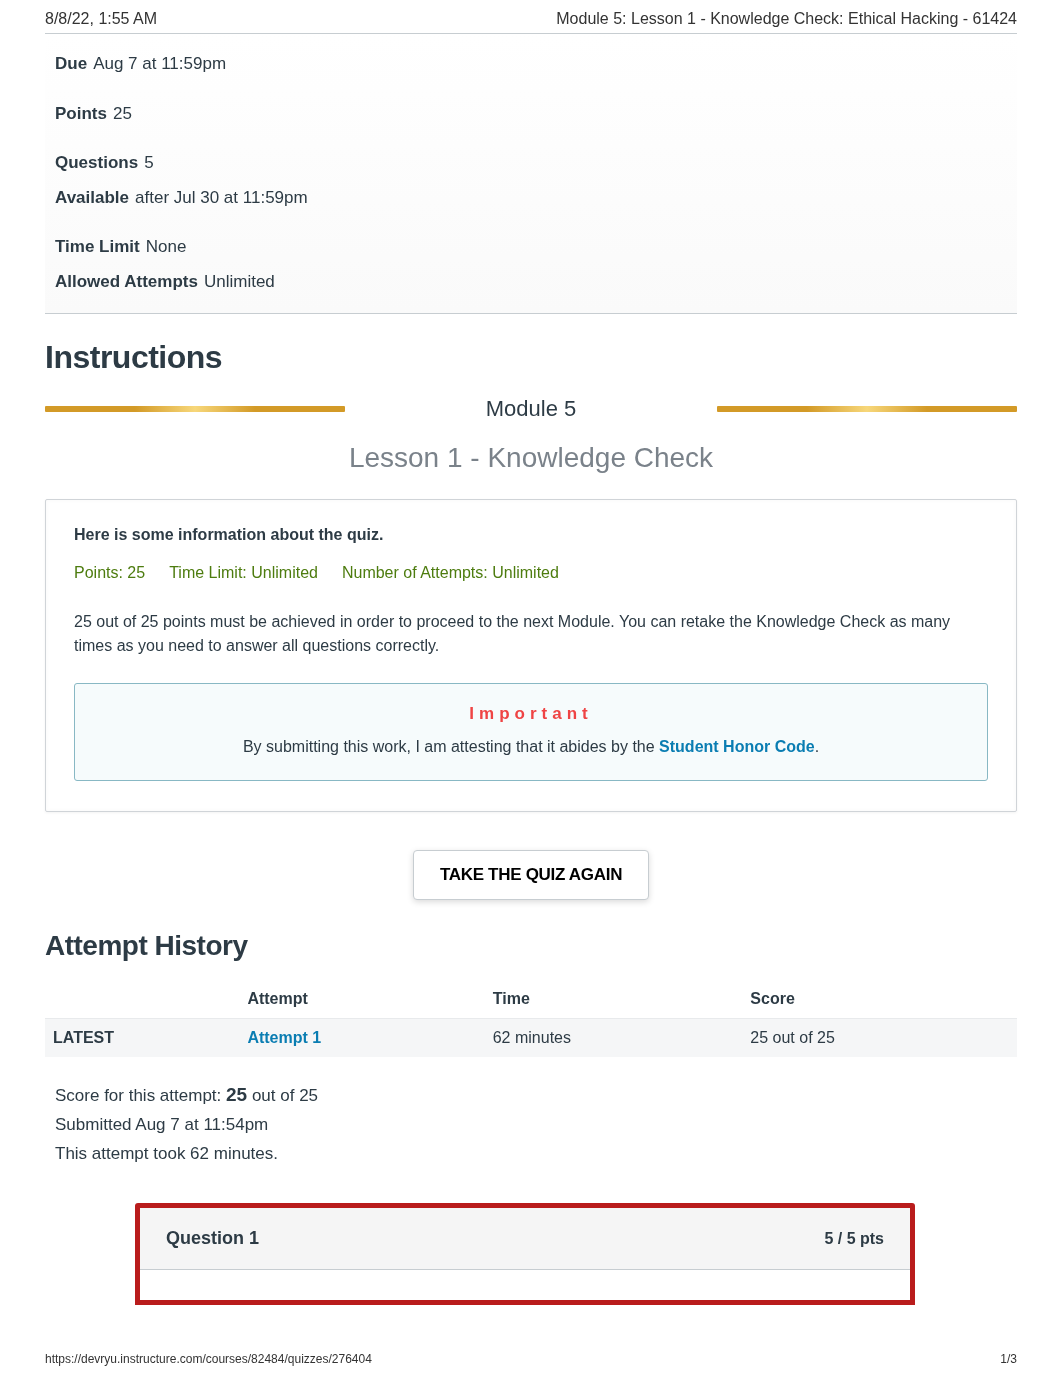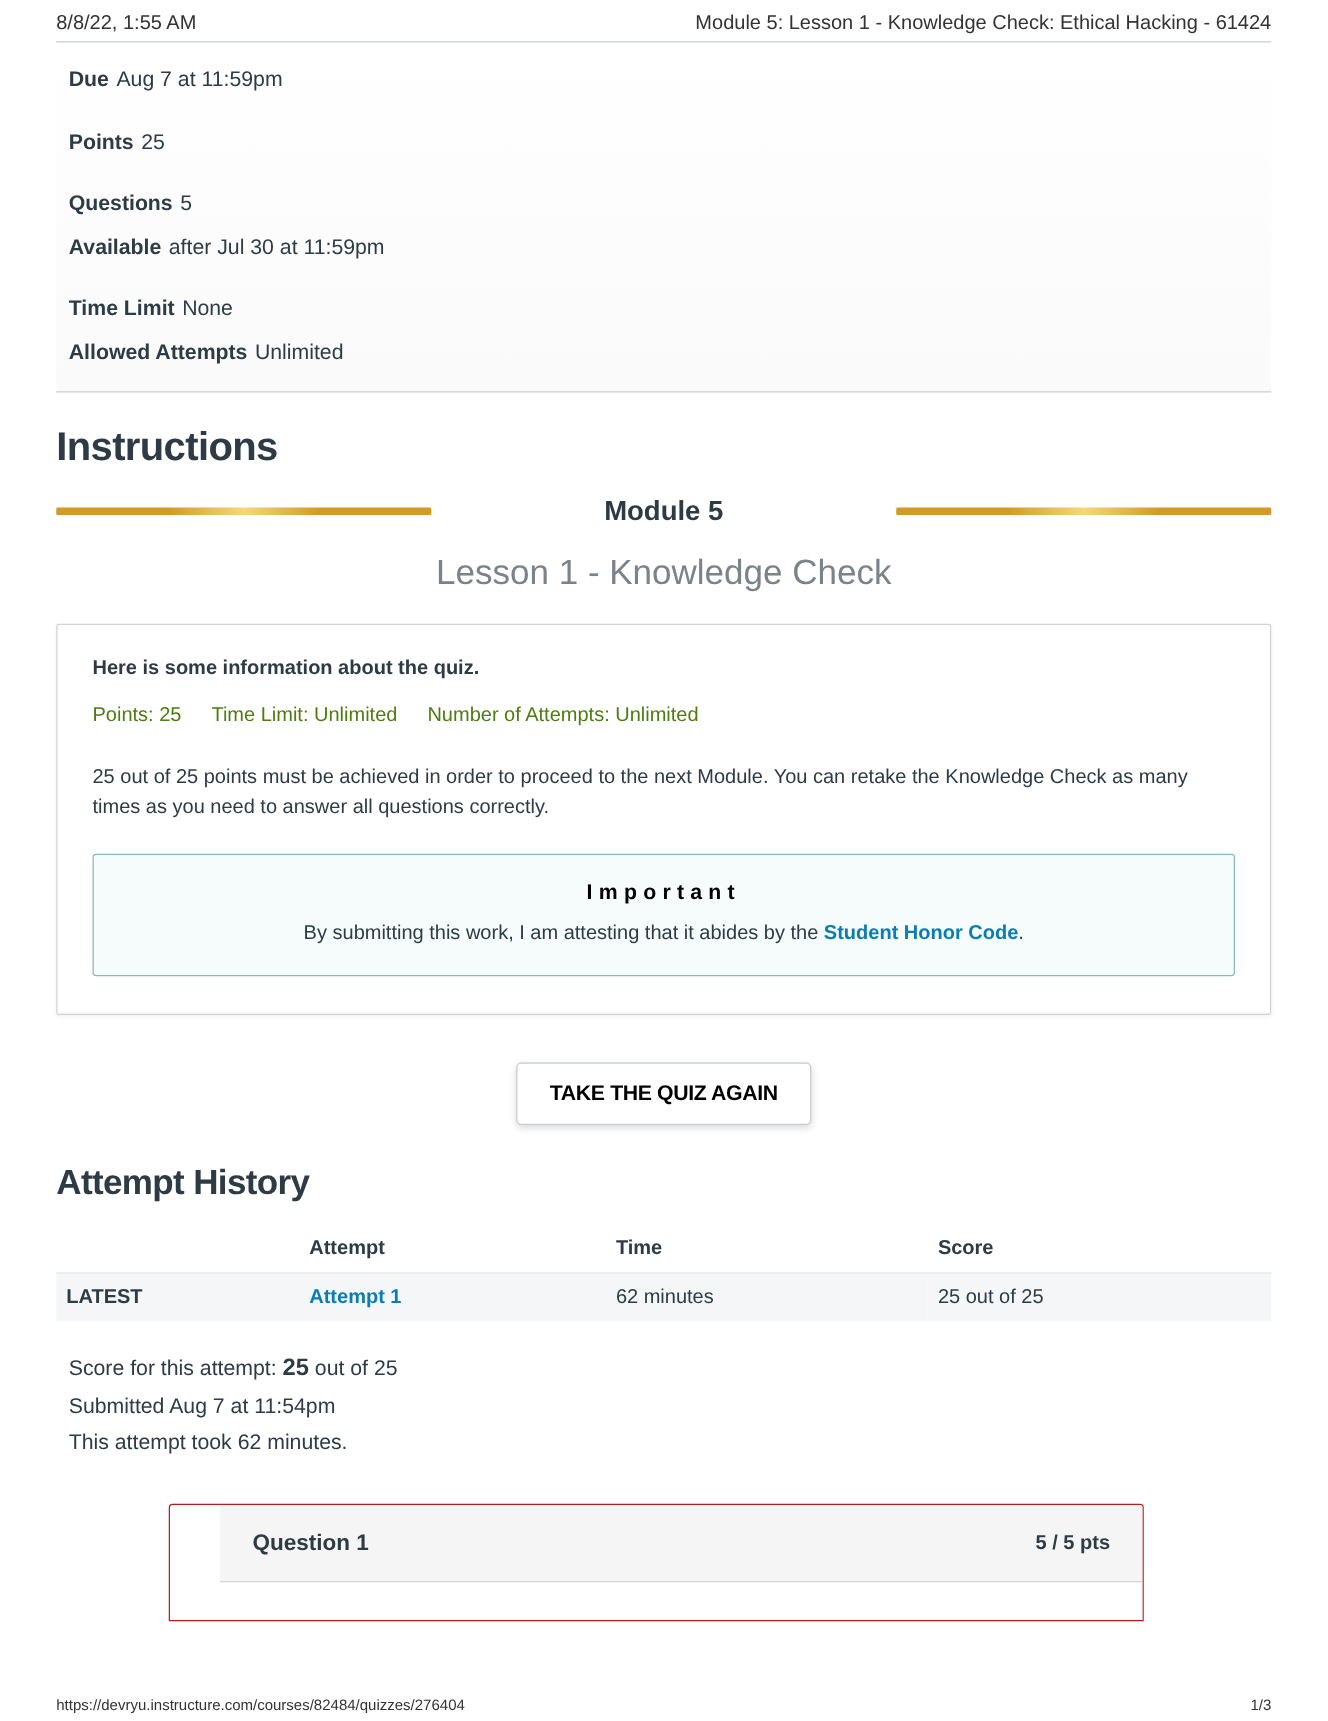--- a/index.html
+++ b/index.html
@@ -5,43 +5,43 @@
     * { box-sizing: border-box; margin: 0; padding: 0; }
     body { font-family: -apple-system, BlinkMacSystemFont, "Segoe UI", "Helvetica Neue", Arial, sans-serif; background: #fff; color: #2d3b45; width: 1062px; }
     .print-header { display: flex; justify-content: space-between; padding: 10px 45px 5px; font-size: 16px; color: #333; }
     .content { padding: 0 45px 20px; }
     .summary-bar { border-top: 1px solid #c7cdd1; border-bottom: 1px solid #c7cdd1; padding: 15px 10px; background: linear-gradient(#fff,#fafafa); }
     .summary-row { display: flex; flex-wrap: wrap; gap: 19px; margin-bottom: 4px; font-size: 17px; line-height: 1.8; flex-direction: column; }
     .summary-row:last-child { margin-bottom: 0; }
     .summary-item { display: flex; gap: 6px; }
     .summary-item .lbl { font-weight: 700; }
     h1 { font-size: 32px; font-weight: 800; margin: 25px 0 20px; letter-spacing: -0.5px; }
-    .module-title { text-align: center; font-family: "Segoe UI", Arial, sans-serif; font-size: 22px; font-weight: 700; color: #2d3b45; }
+    .module-title { text-align: center; font-family: "Segoe UI", Arial, sans-serif; font-size: 22px; font-weight: 400; color: #2d3b45; }
     .accent-strip { height: 6px; width: 300px; background: linear-gradient(90deg,#d39a27 0%,#d39a27 30%,#f7d77a 50%,#d39a27 70%,#d39a27 100%); border-radius: 1px; }
     .module-row { display: flex; align-items: center; justify-content: space-between; gap: 20px; margin-top: 10px; }
     .lesson-title { text-align: center; font-size: 28px; color: #7a828a; font-weight: 400; margin: 20px 0 10px; }
     .info-card { border: 1px solid #d0d4d8; border-radius: 2px; padding: 26px 28px 30px; margin-top: 25px; box-shadow: inset 0 0 4px rgba(0,0,0,.03), 0 1px 3px rgba(0,0,0,.05); }
     .info-card h3 { font-size: 16px; font-weight: 700; margin-bottom: 20px; }
     .info-meta { display: flex; gap: 24px; font-size: 16px; color: #4d7c0f; margin-bottom: 28px; }
     .info-text { font-size: 16px; line-height: 1.55; margin-bottom: 24px; }
     .important-box { border: 1px solid #88b8c4; border-radius: 3px; background: #f6fbfc; padding: 20px 26px 24px; }
-    .important-title { text-align: center; font-weight: 700; color: #000000; letter-spacing: 5px; font-size: 17px; margin-bottom: 14px; }
+    .important-title { text-align: center; font-weight: 700; color: #ef4444; letter-spacing: 5px; font-size: 17px; margin-bottom: 14px; }
     .important-text { text-align: center; font-size: 16px; }
     .important-text a { color: #0a7db2; font-weight: 700; text-decoration: none; }
     .take-btn { display: block; margin: 38px auto 20px; padding: 14px 26px; font-size: 17px; font-weight: 800; border-radius: 4px; background: #fff; border: 1px solid #c7cdd1; box-shadow: 0 2px 6px rgba(0,0,0,.15); cursor: pointer; letter-spacing: -0.3px; }
     h2 { font-size: 28px; font-weight: 800; margin: 30px 0 18px; letter-spacing: -0.5px; }
     table { width: 100%; border-collapse: collapse; font-size: 16px; }
     th { text-align: left; font-weight: 700; padding: 10px 8px; border-bottom: 1px solid #e8eaec; }
     td { padding: 10px 8px; }
     tbody tr { background: #f5f6f7; }
     .latest { font-weight: 700; }
     .attempt-link { color: #0a7db2; font-weight: 700; text-decoration: none; }
     .score-block { padding: 22px 10px 18px; font-size: 17px; line-height: 1.7; }
     .score-block .big { font-weight: 700; font-size: 19px; }
-    .question-box { margin: 16px 0 16px 90px; border: 1px solid #b91c1c; border-radius: 3px 3px 0 0; overflow: hidden; max-width: 780px; margin-right: 90px; padding-left: 40px; }
+    .question-box { margin: 16px 0 3px 90px; border: 5px solid #b91c1c; border-radius: 3px 3px 0 0; overflow: hidden; max-width: 780px; margin-right: 90px; }
     .question-header { display: flex; justify-content: space-between; align-items: center; background: #f5f5f5; border-bottom: 1px solid #c7cdd1; padding: 20px 26px; }
     .question-header .qn { font-size: 18px; font-weight: 700; }
     .question-header .pts { font-size: 16px; font-weight: 700; }
     .question-body { height: 30px; background: #fff; }
     .footer { display: flex; justify-content: space-between; padding: 24px 45px 10px; font-size: 12px; color: #333; }
   </style>
 </head>
 <body>
 
 <div class="print-header">

